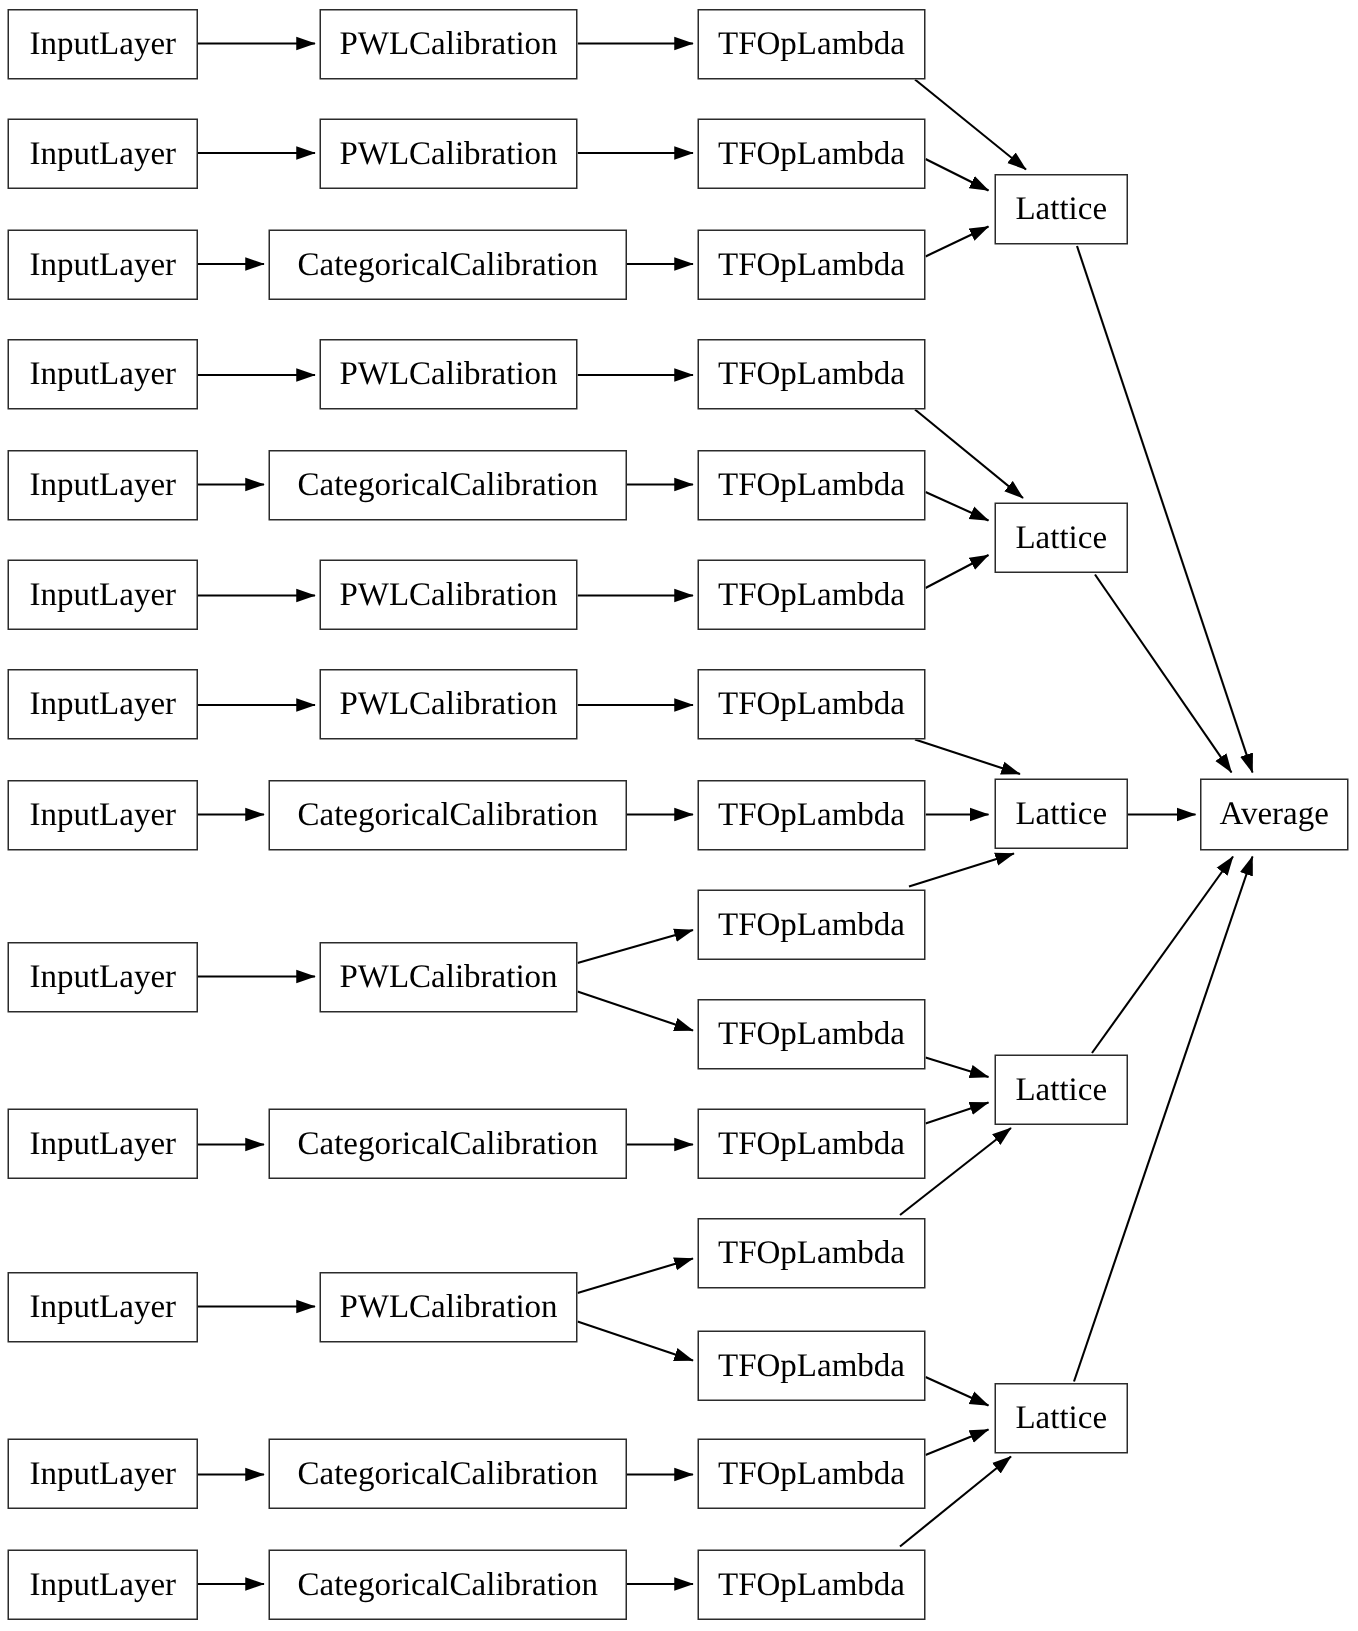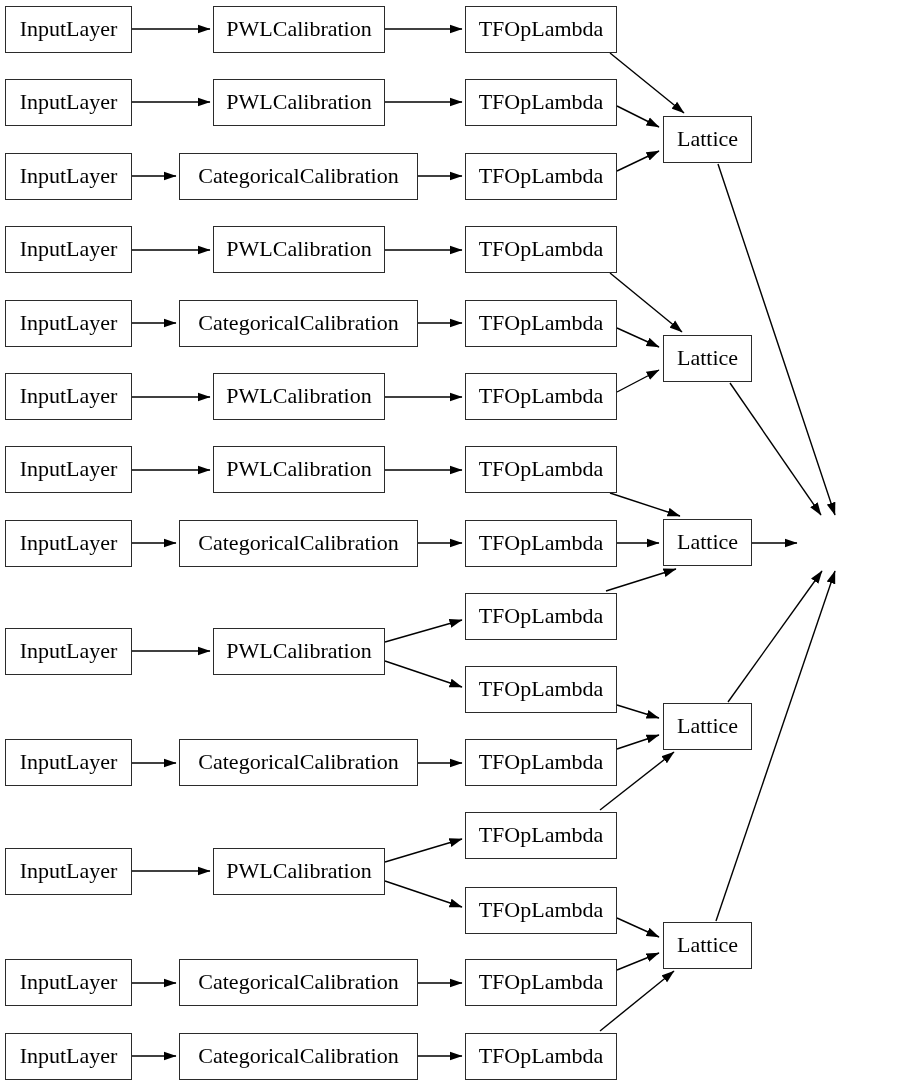--- a/index.html
+++ b/index.html
@@ -136,13 +136,14 @@
     <div class="node node-categorical" style="left: 179px; top: 959px; width: 239px; height: 47px; border-color: rgb(43, 43, 43); background: rgb(255, 255, 255); color: rgb(0, 0, 0);">CategoricalCalibration</div>
     <div class="node node-tfop" style="left: 465px; top: 959px; width: 152px; height: 47px; border-color: rgb(43, 43, 43); background: rgb(255, 255, 255); color: rgb(0, 0, 0);">TFOpLambda</div>
     <div class="node node-input" style="left: 5px; top: 1033px; width: 127px; height: 47px; border-color: rgb(43, 43, 43); background: rgb(255, 255, 255); color: rgb(0, 0, 0);">InputLayer</div>
     <div class="node node-categorical" style="left: 179px; top: 1033px; width: 239px; height: 47px; border-color: rgb(43, 43, 43); background: rgb(255, 255, 255); color: rgb(0, 0, 0);">CategoricalCalibration</div>
     <div class="node node-tfop" style="left: 465px; top: 1033px; width: 152px; height: 47px; border-color: rgb(43, 43, 43); background: rgb(255, 255, 255); color: rgb(0, 0, 0);">TFOpLambda</div>
     <div class="node node-lattice" style="left: 663px; top: 116px; width: 89px; height: 47px; border-color: rgb(43, 43, 43); background: rgb(255, 255, 255); color: rgb(0, 0, 0);">Lattice</div>
     <div class="node node-lattice" style="left: 663px; top: 335px; width: 89px; height: 47px; border-color: rgb(43, 43, 43); background: rgb(255, 255, 255); color: rgb(0, 0, 0);">Lattice</div>
     <div class="node node-lattice" style="left: 663px; top: 519px; width: 89px; height: 47px; border-color: rgb(43, 43, 43); background: rgb(255, 255, 255); color: rgb(0, 0, 0);">Lattice</div>
     <div class="node node-lattice" style="left: 663px; top: 703px; width: 89px; height: 47px; border-color: rgb(43, 43, 43); background: rgb(255, 255, 255); color: rgb(0, 0, 0);">Lattice</div>
     <div class="node node-lattice" style="left: 663px; top: 922px; width: 89px; height: 47px; border-color: rgb(43, 43, 43); background: rgb(255, 255, 255); color: rgb(0, 0, 0);">Lattice</div>
+    <div class="node node-average" style="left: 800px; top: 519px; width: 99px; height: 48px; border-color: rgb(43, 43, 43); background: rgb(255, 255, 255); color: rgb(0, 0, 0);">Average</div>
   </div>
 
 </body></html>

